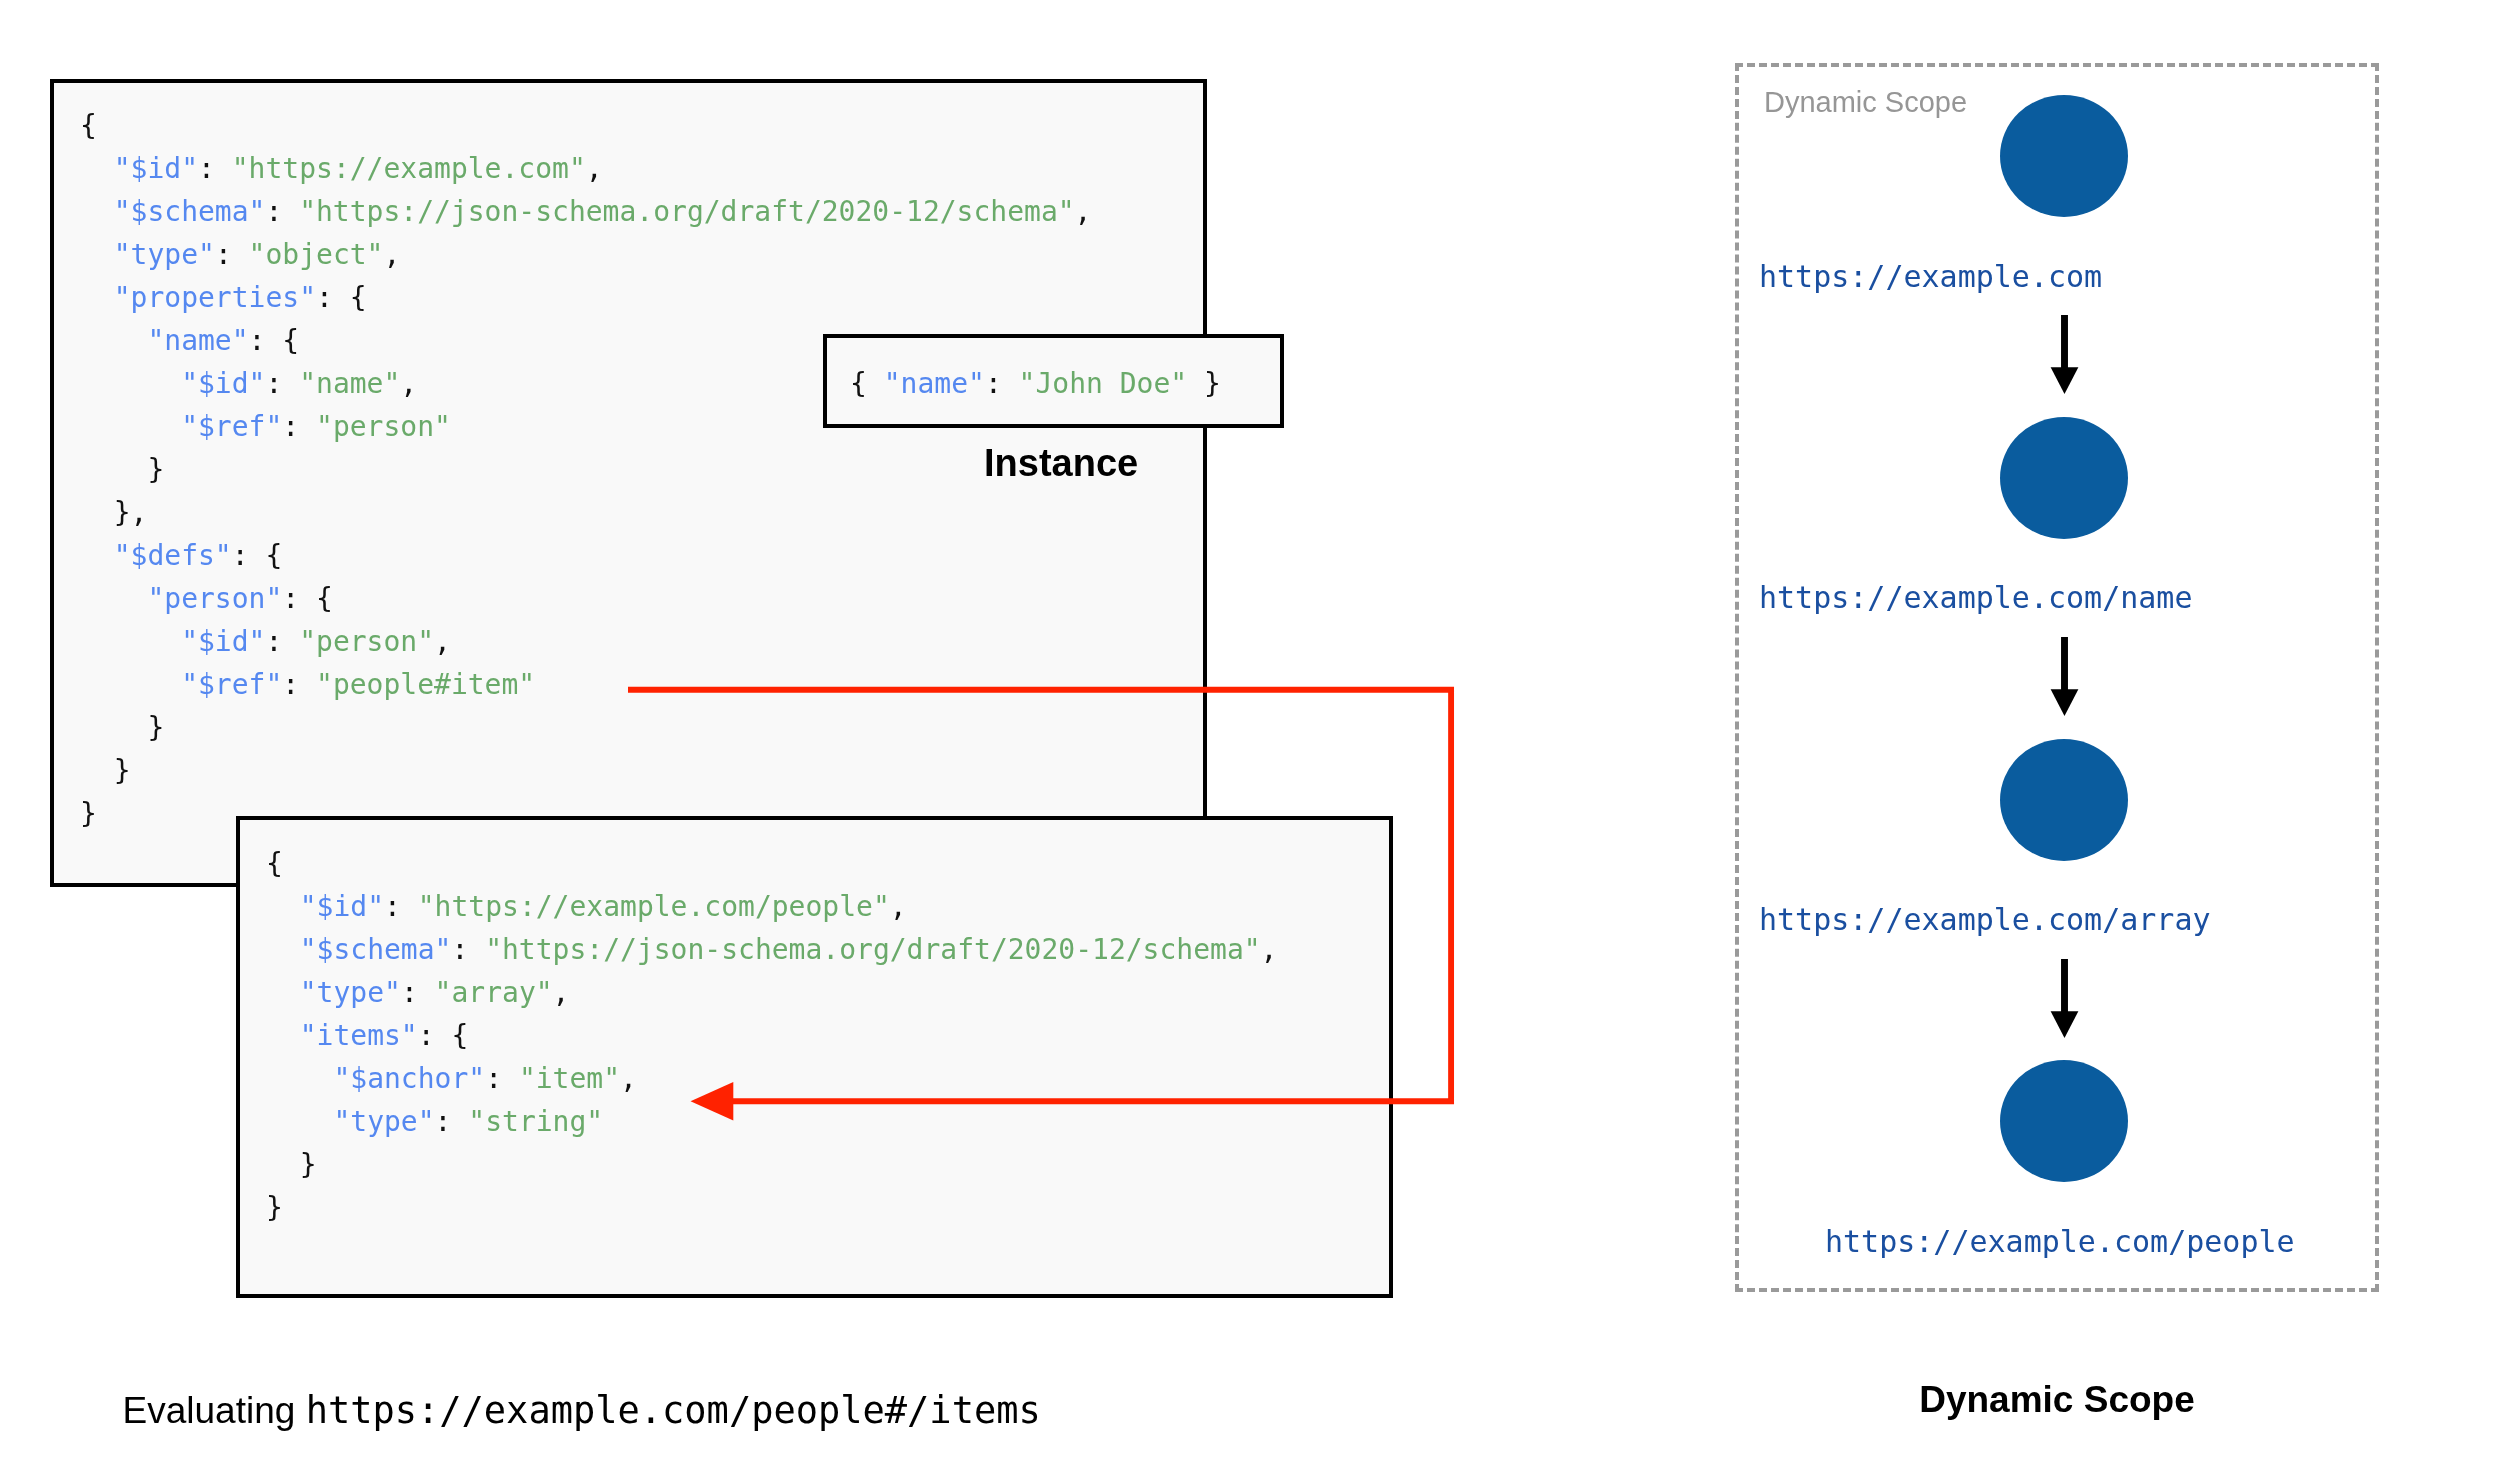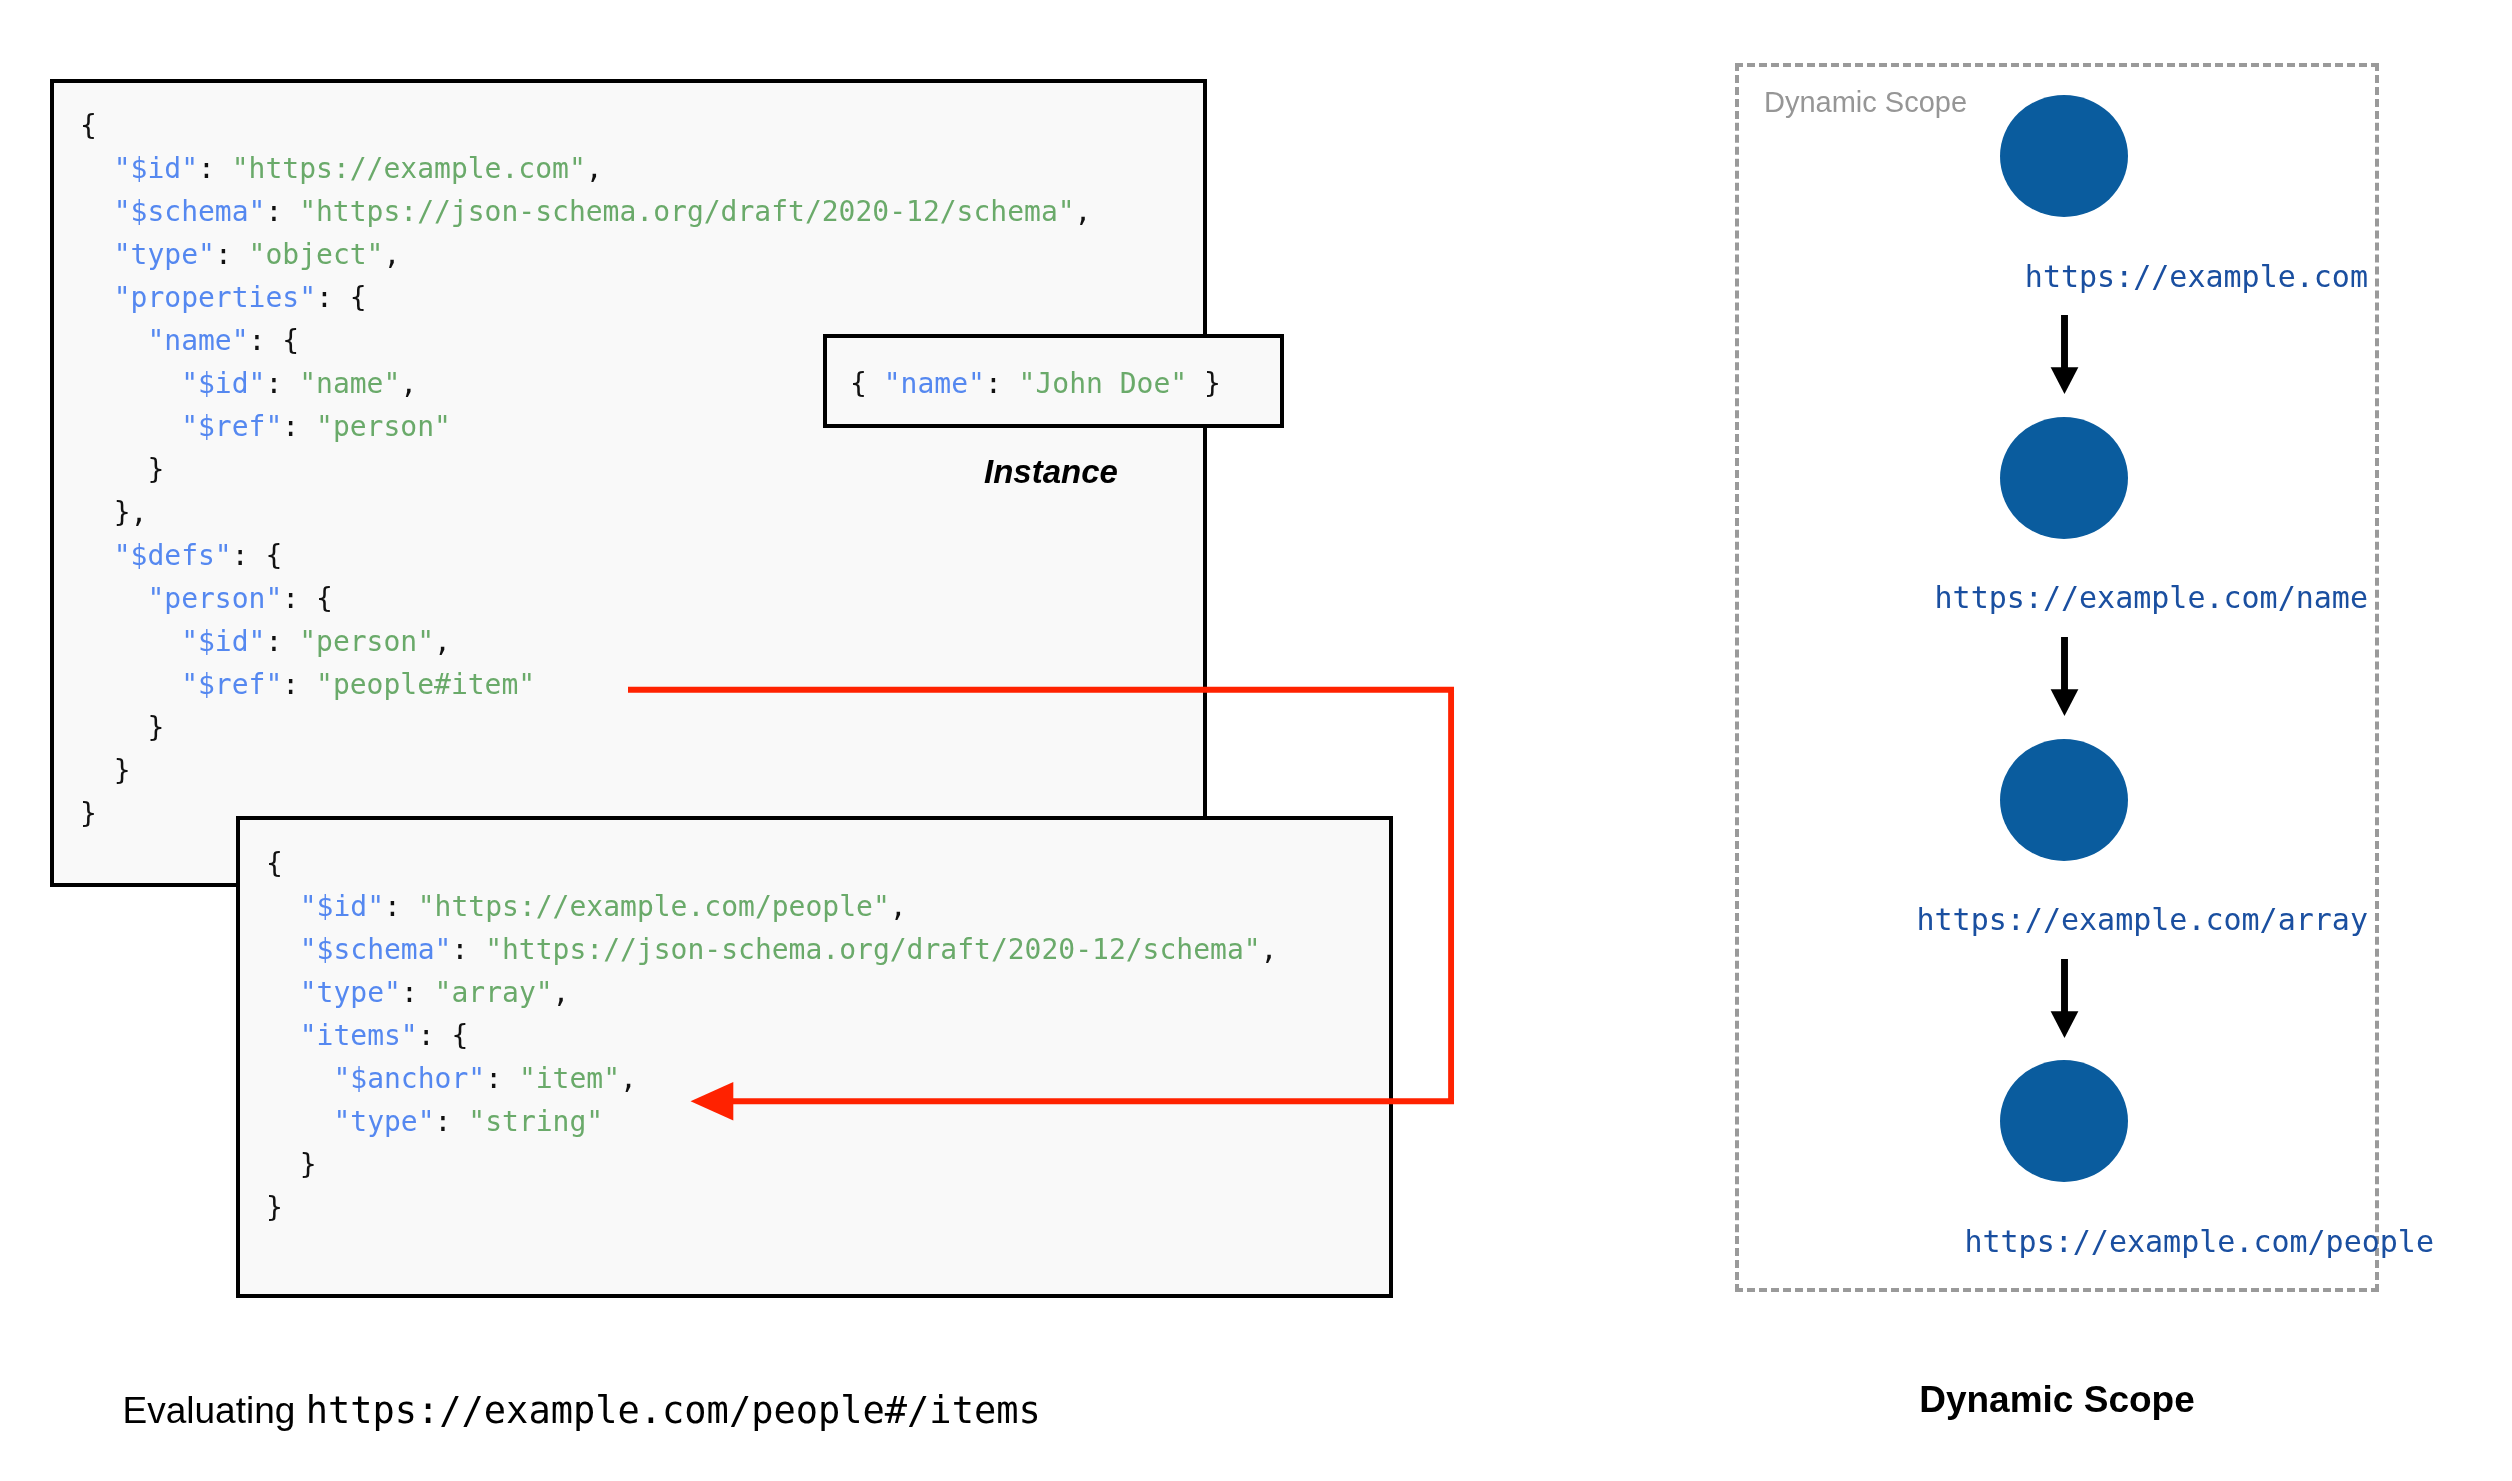--- a/index.html
+++ b/index.html
@@ -73,21 +73,21 @@
     position:absolute;
     background:#0a5c9e;
     border-radius:50%;
   }
   .node-label{
     position:absolute;
     color:#1a4fa0;
     font-family:"DejaVu Sans Mono","Liberation Mono",monospace;
     font-size:30px;
     white-space:pre;
-    text-align:right;
+    text-align:left;
   }
   .flow-arrow{position:absolute;}
 
   
   #eval-caption{
     position:absolute;
     white-space:pre;
     color:#000000;
   }
   #eval-caption .lead{
@@ -117,21 +117,21 @@
 <div class="stage">
 
   <div id="root-box" class="codebox" style="left:50px;top:79px;width:1157px;height:808px;"></div>
   <div id="root-code" class="code" style="left:80px;top:104px;"><div><span class="p">{</span></div><div><span class="p">  </span><span class="k">"$id"</span><span class="p">: </span><span class="s">"https://example.com"</span><span class="p">,</span></div><div><span class="p">  </span><span class="k">"$schema"</span><span class="p">: </span><span class="s">"https://json-schema.org/draft/2020-12/schema"</span><span class="p">,</span></div><div><span class="p">  </span><span class="k">"type"</span><span class="p">: </span><span class="s">"object"</span><span class="p">,</span></div><div><span class="p">  </span><span class="k">"properties"</span><span class="p">: {</span></div><div><span class="p">    </span><span class="k">"name"</span><span class="p">: {</span></div><div><span class="p">      </span><span class="k">"$id"</span><span class="p">: </span><span class="s">"name"</span><span class="p">,</span></div><div><span class="p">      </span><span class="k">"$ref"</span><span class="p">: </span><span class="s">"person"</span></div><div><span class="p">    }</span></div><div><span class="p">  },</span></div><div><span class="p">  </span><span class="k">"$defs"</span><span class="p">: {</span></div><div><span class="p">    </span><span class="k">"person"</span><span class="p">: {</span></div><div><span class="p">      </span><span class="k">"$id"</span><span class="p">: </span><span class="s">"person"</span><span class="p">,</span></div><div><span class="p">      </span><span class="k">"$ref"</span><span class="p">: </span><span class="s">"people#item"</span></div><div><span class="p">    }</span></div><div><span class="p">  }</span></div><div><span class="p">}</span></div></div>
 
   <div id="people-box" class="codebox" style="left:236px;top:816px;width:1157px;height:482px;z-index:4;"></div>
   <div id="people-code" class="code" style="left:266px;top:842px;z-index:5;"><div><span class="p">{</span></div><div><span class="p">  </span><span class="k">"$id"</span><span class="p">: </span><span class="s">"https://example.com/people"</span><span class="p">,</span></div><div><span class="p">  </span><span class="k">"$schema"</span><span class="p">: </span><span class="s">"https://json-schema.org/draft/2020-12/schema"</span><span class="p">,</span></div><div><span class="p">  </span><span class="k">"type"</span><span class="p">: </span><span class="s">"array"</span><span class="p">,</span></div><div><span class="p">  </span><span class="k">"items"</span><span class="p">: {</span></div><div><span class="p">    </span><span class="k">"$anchor"</span><span class="p">: </span><span class="s">"item"</span><span class="p">,</span></div><div><span class="p">    </span><span class="k">"type"</span><span class="p">: </span><span class="s">"string"</span></div><div><span class="p">  }</span></div><div><span class="p">}</span></div></div>
 
   <div id="instance-box" style="left:823px;top:334px;width:461px;height:94px;"></div>
   <div id="instance-code" style="left:850px;top:367px;"><div><span class="p">{ </span><span class="k">"name"</span><span class="p">: </span><span class="s">"John Doe"</span><span class="p"> }</span></div></div>
-  <div id="instance-caption" class="caption-bold" style="left:984px;top:453px;font-size:33px;font-style:italic;">Instance</div>
+  <div id="instance-caption" class="caption-bold" style="left:984px;top:442px;font-size:38px;">Instance</div>
 
   <svg id="red-arrow" viewBox="0 0 4700 2772">
     <path d="M 1175 1290 L 2715 1290 L 2715 2060 L 1320 2060" fill="none" stroke="#ff2200" stroke-width="11"></path>
     <polygon points="1292,2060 1372,2024 1372,2096" fill="#ff2200"></polygon>
   </svg>
 
   <div id="scope-frame" style="left:1735px;top:63px;width:644px;height:1229px;"></div>
   <div id="scope-frame-label" style="left:1764px;top:86px;">Dynamic Scope</div>
 
   <div class="node-ellipse" style="left:2000px;top:95px;width:128px;height:122px;"></div>

